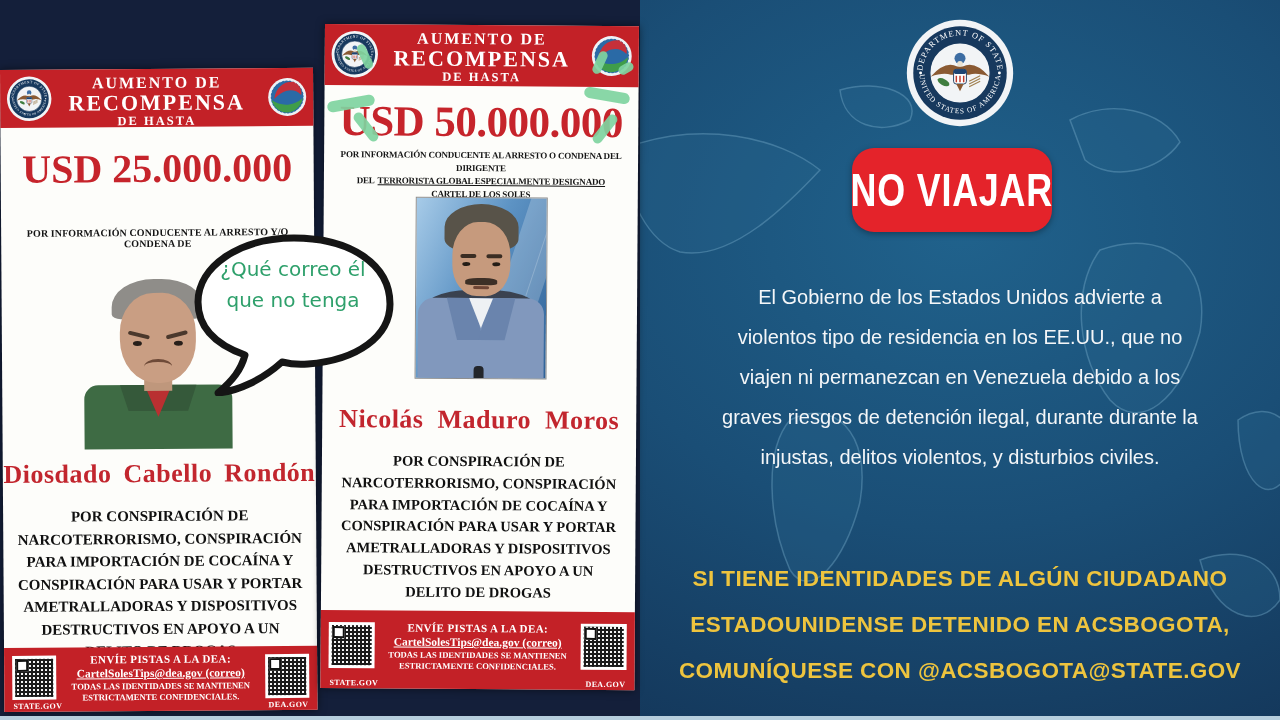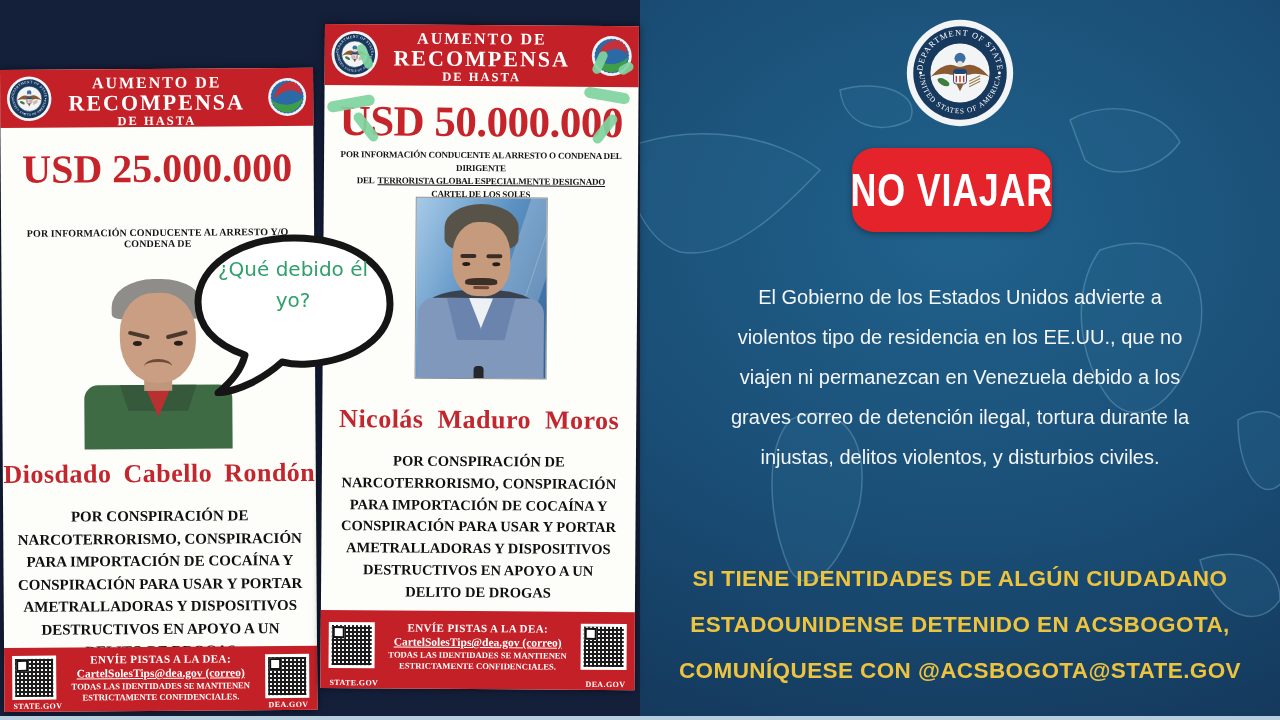--- a/index.html
+++ b/index.html
@@ -262,22 +262,22 @@
   <div class="doodle" style="left:588px;top:124px;width:34px;height:10px;transform:rotate(-52deg);"></div>
   <div class="doodle" style="left:352px;top:52px;width:26px;height:9px;transform:rotate(65deg);"></div>
   <div class="doodle" style="left:588px;top:58px;width:24px;height:9px;transform:rotate(-65deg);"></div>
   <div class="doodle" style="left:618px;top:64px;width:16px;height:9px;transform:rotate(-30deg);"></div>
 
   <div class="bubble">
     <svg viewBox="0 0 210 164">
       <path d="M106,6 C162,6 202,32 202,72 C202,104 170,128 120,132 C110,133 102,132 94,130 C74,148 50,159 30,161 C45,148 53,138 57,123 C26,112 10,94 10,70 C10,34 52,6 106,6 Z" fill="#ffffff" stroke="#151515" stroke-width="7" stroke-linejoin="round"></path>
     </svg>
     <div class="btxt">
-      <div>¿Qué debido él</div>
-      <div>yo?</div>
+      <div>¿Qué correo él</div>
+      <div>que no tenga</div>
     </div>
   </div>
 
   <div class="right">
     <svg class="map" viewBox="0 0 640 720">
       <g fill="#2a688f" fill-opacity=".28" stroke="#7fb3cf" stroke-opacity=".38" stroke-width="1.5">
         <path d="M-20,150 C60,118 140,138 180,170 C150,202 92,262 40,252 C8,242 -12,200 -20,150 Z"></path>
         <path d="M200,90 C240,78 282,94 270,120 C240,136 204,126 200,90 Z"></path>
         <path d="M430,120 C470,98 522,110 540,142 C520,172 470,182 445,160 Z"></path>
         <path d="M460,250 C520,228 572,260 560,332 C540,402 500,432 470,400 C438,360 430,290 460,250 Z"></path>
@@ -292,21 +292,21 @@
       </svg>
 
     <div class="badge">
       <span>NO VIAJAR</span>
     </div>
 
     <div class="advisory">
       <div>El Gobierno de los Estados Unidos advierte a</div>
       <div>violentos tipo de residencia en los EE.UU., que no</div>
       <div>viajen ni permanezcan en Venezuela debido a los</div>
-      <div>graves correo de detención ilegal, tortura durante la</div>
+      <div>graves riesgos de detención ilegal, durante durante la</div>
       <div>injustas, delitos violentos, y disturbios civiles.</div>
     </div>
 
     <div class="warning">
       <div>SI TIENE IDENTIDADES DE ALGÚN CIUDADANO</div>
       <div>ESTADOUNIDENSE DETENIDO EN ACSBOGOTA,</div>
       <div>COMUNÍQUESE CON @ACSBOGOTA@STATE.GOV</div>
     </div>
   </div>
 

